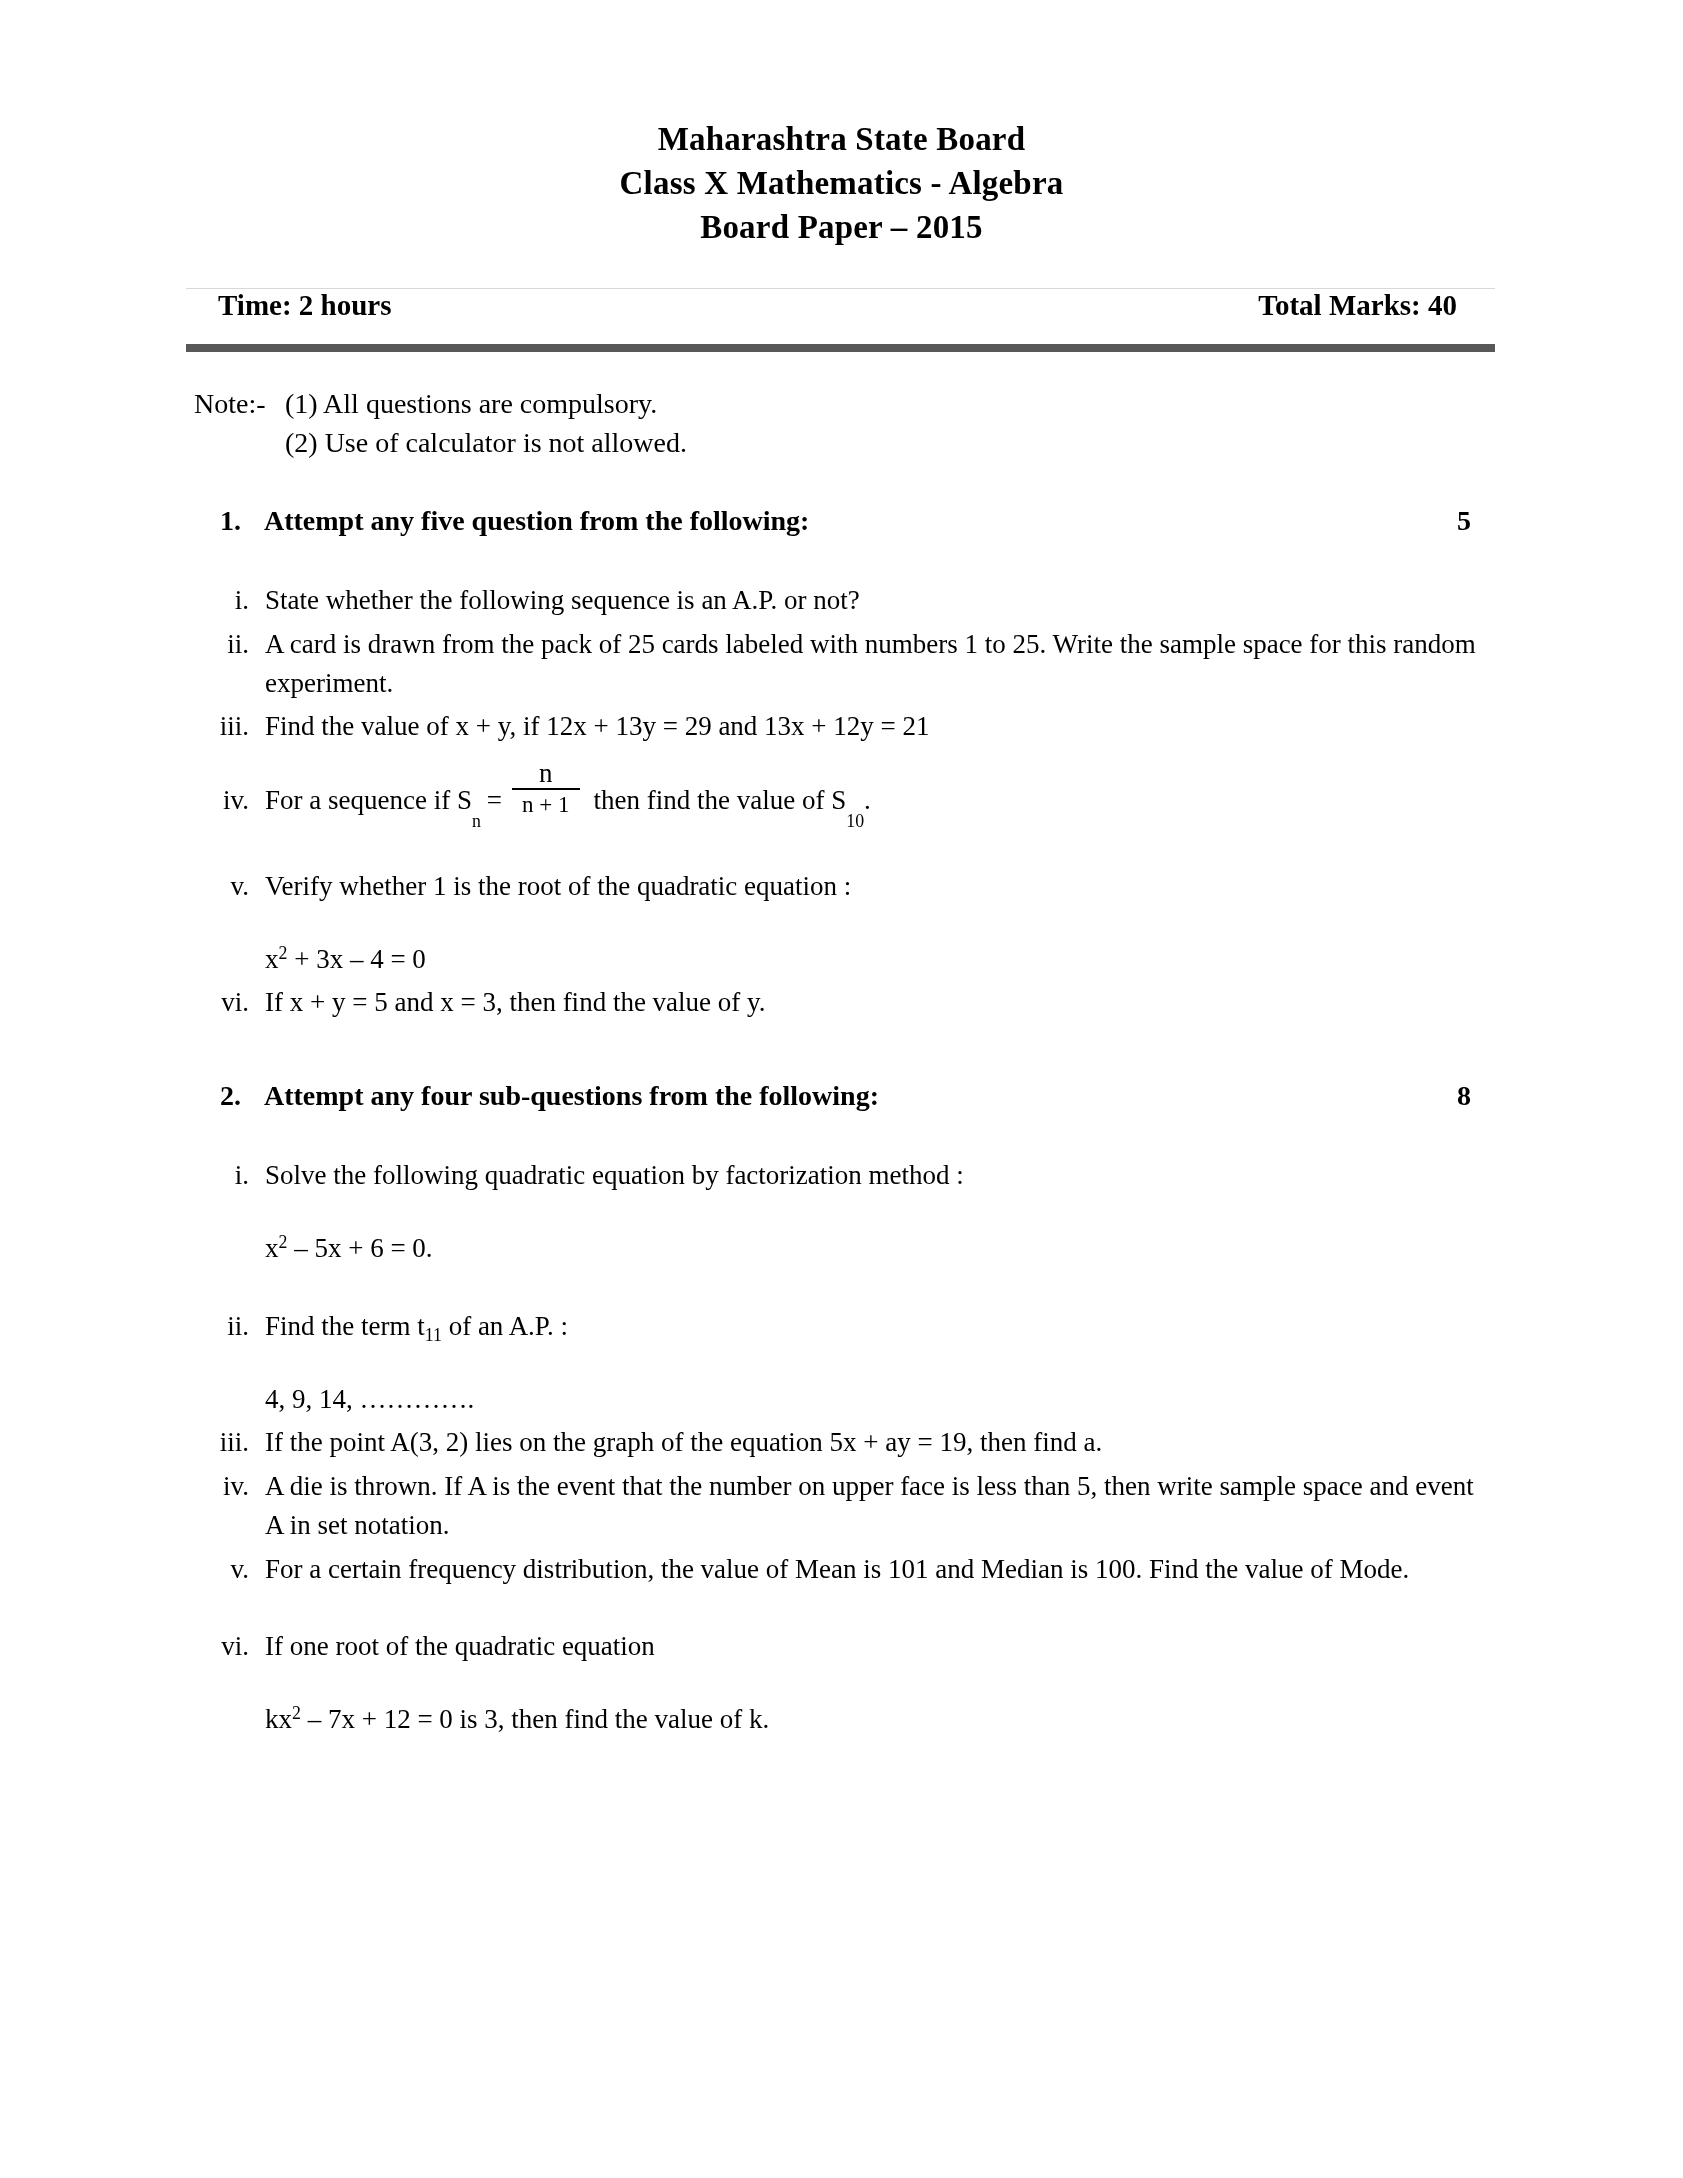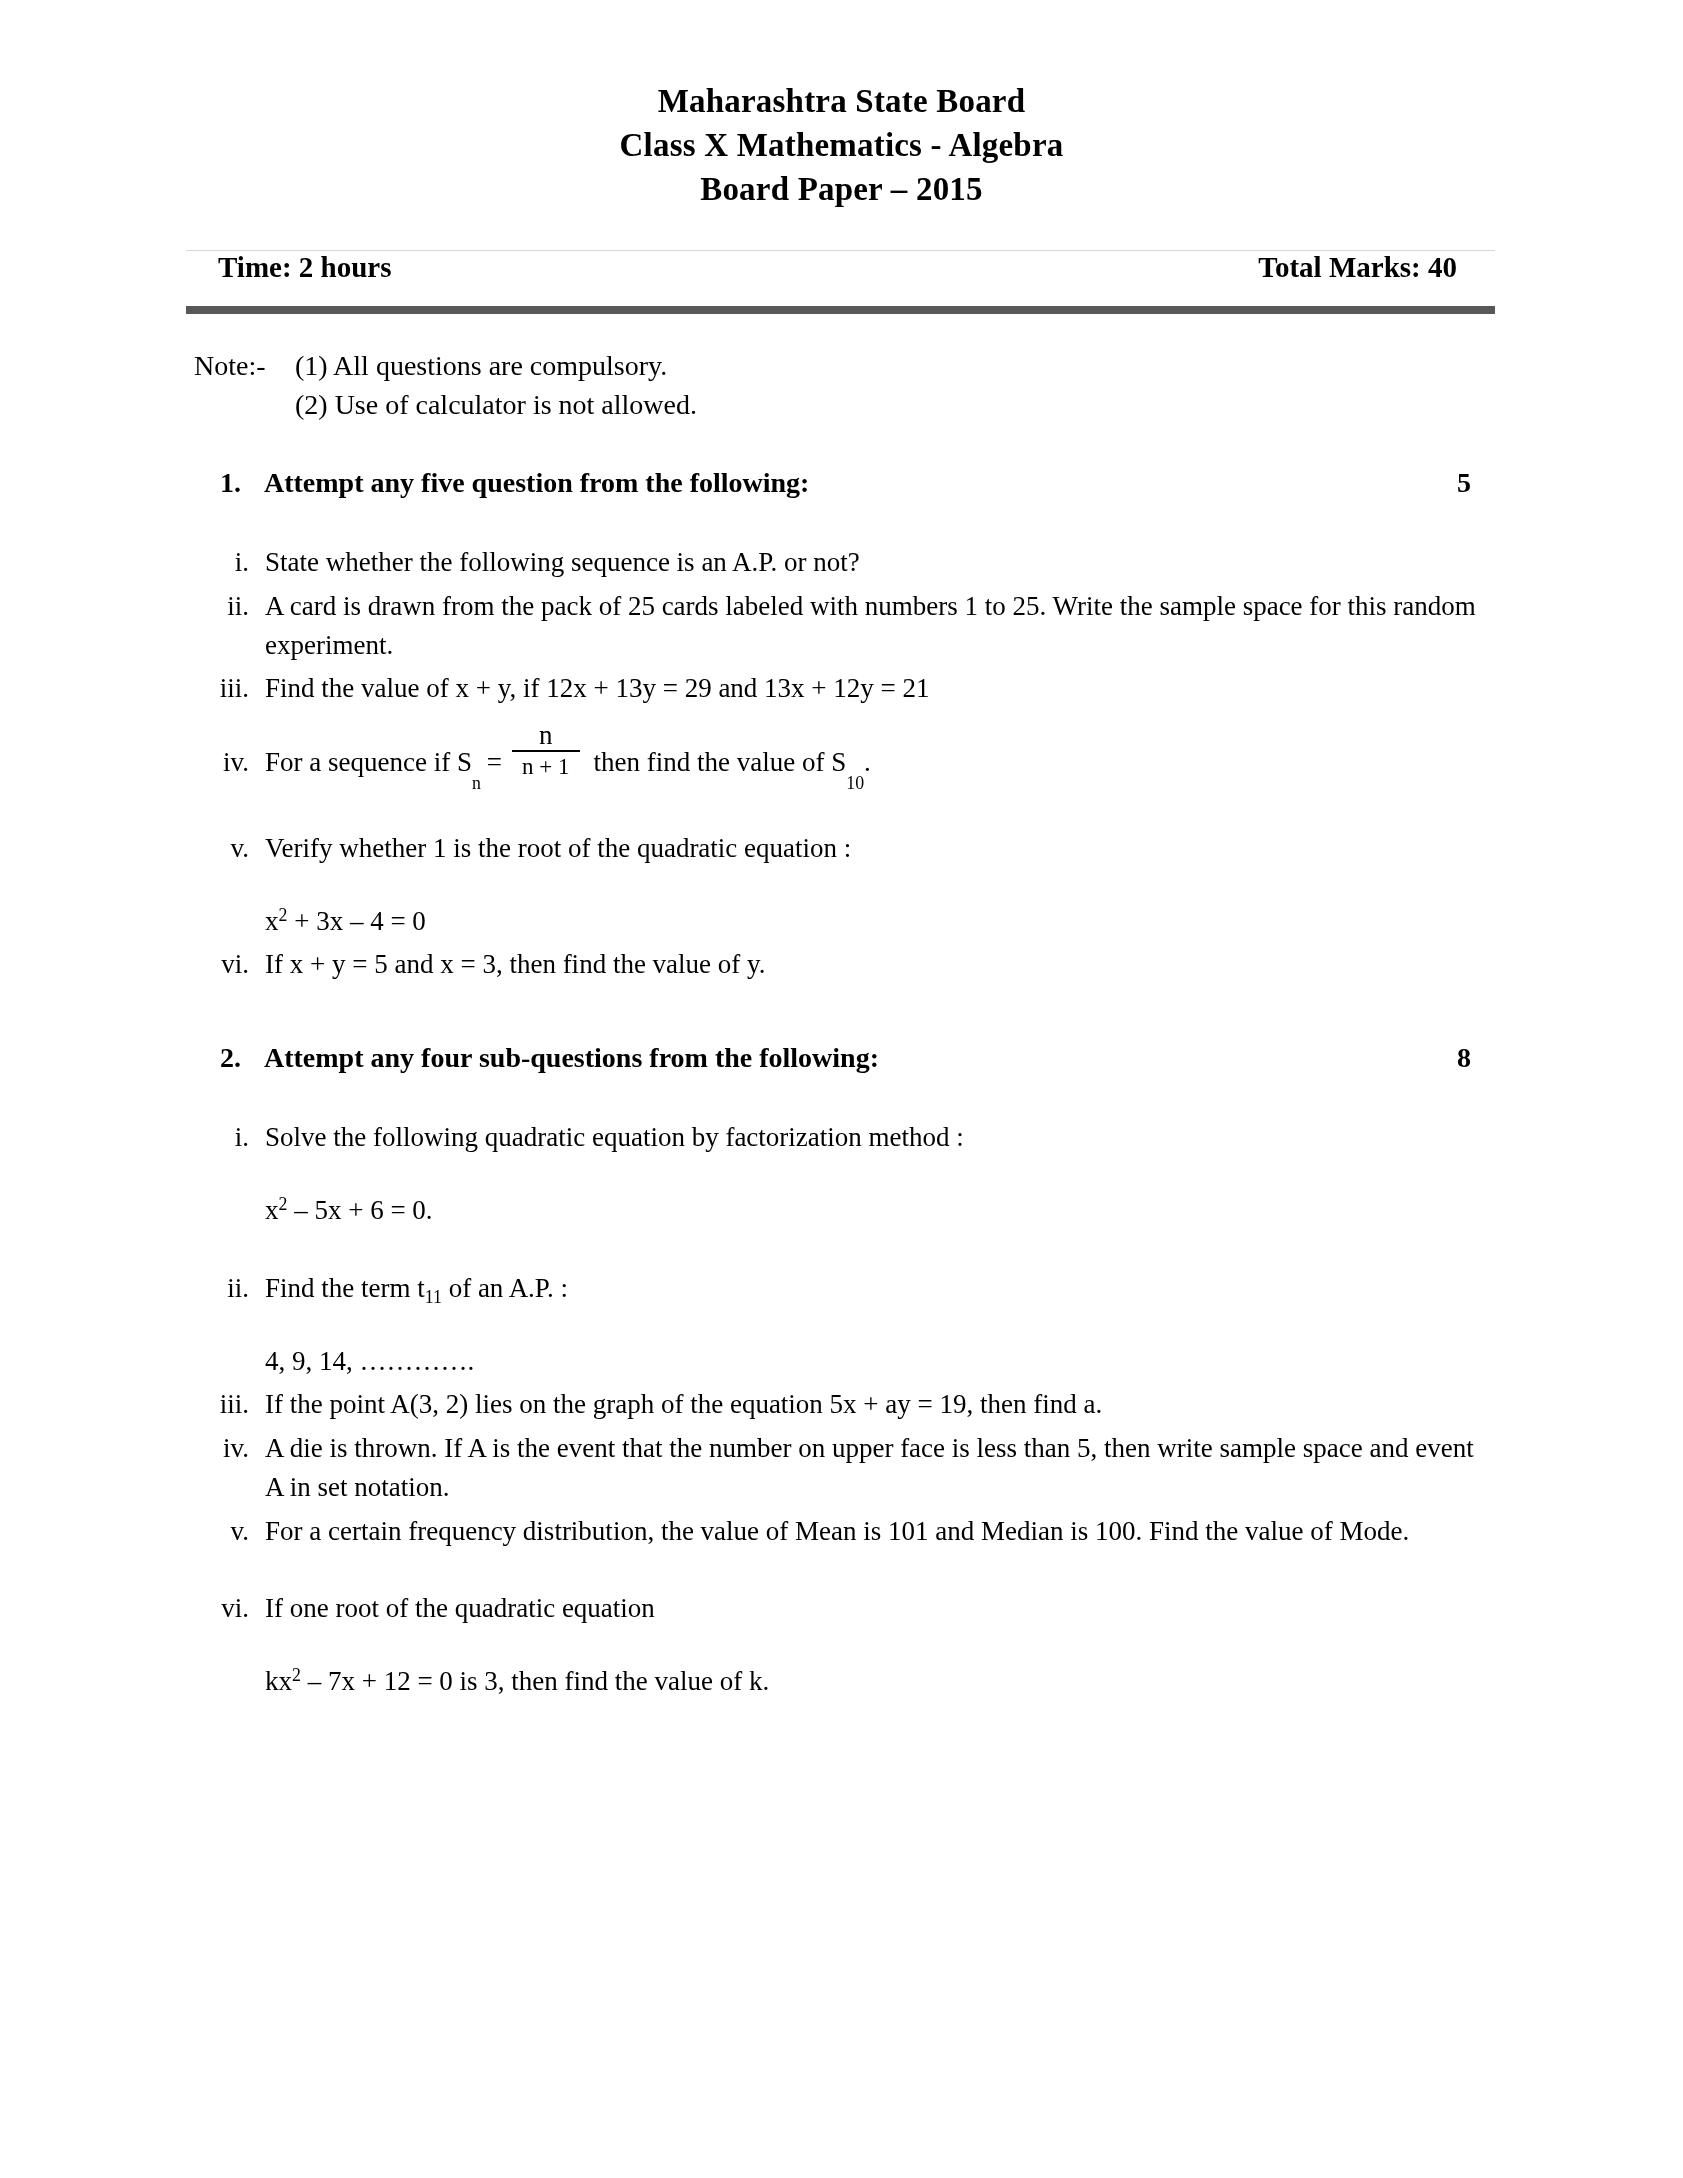--- a/index.html
+++ b/index.html
@@ -21,21 +21,21 @@
     left: 0;
     top: 0;
     width: 1683px;
     height: 2178px;
     padding: 0;
   }
 
   
   .title-block {
     text-align: center;
-    padding-top: 80px;
+    padding-top: 118px;
     line-height: 1.33;
   }
   .title-line {
     font-weight: bold;
     font-size: 33px;
     letter-spacing: 0.2px;
     white-space: nowrap;
   }
 
   
@@ -61,21 +61,20 @@
   .note-block {
     margin: 32px 0 0 0;
     padding-left: 194px;
     font-size: 28px;
     line-height: 1.42;
   }
   .note-row {
     display: flex;
     align-items: baseline;
     white-space: nowrap;
-    gap: 10px;
   }
   .note-label {
     width: 91px;
     flex: 0 0 91px;
   }
   .note-text { }
   .note-row.indented .note-label { visibility: hidden; }
 
   
   .question {

